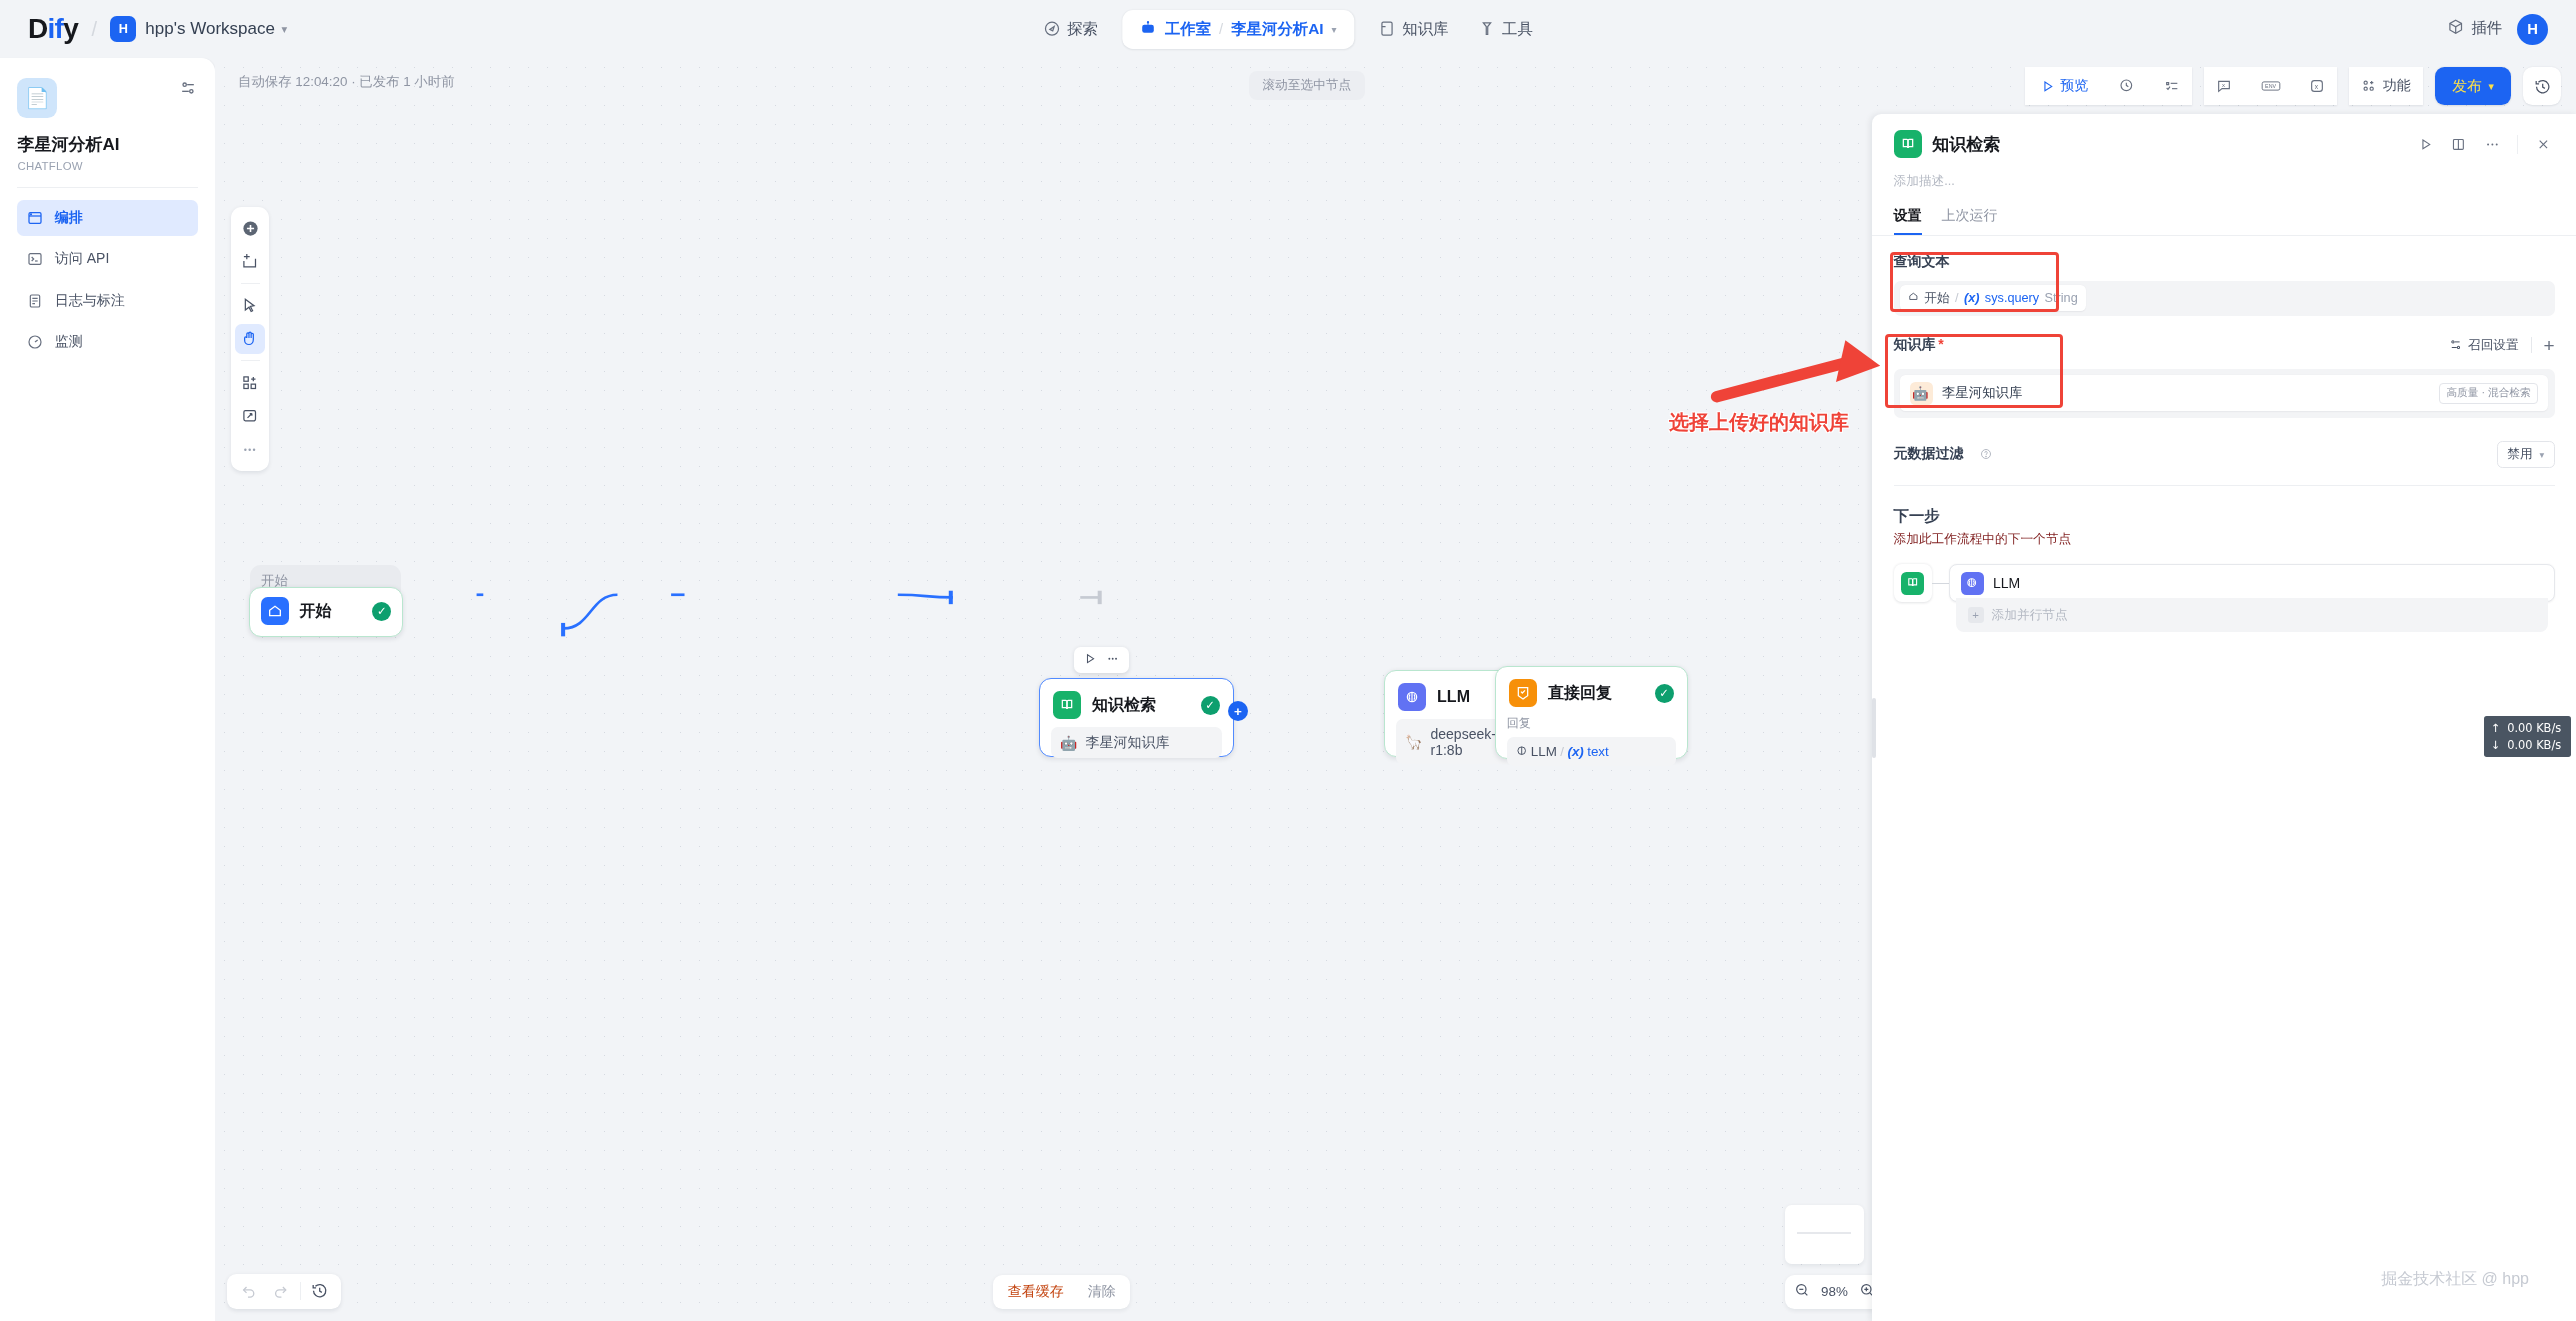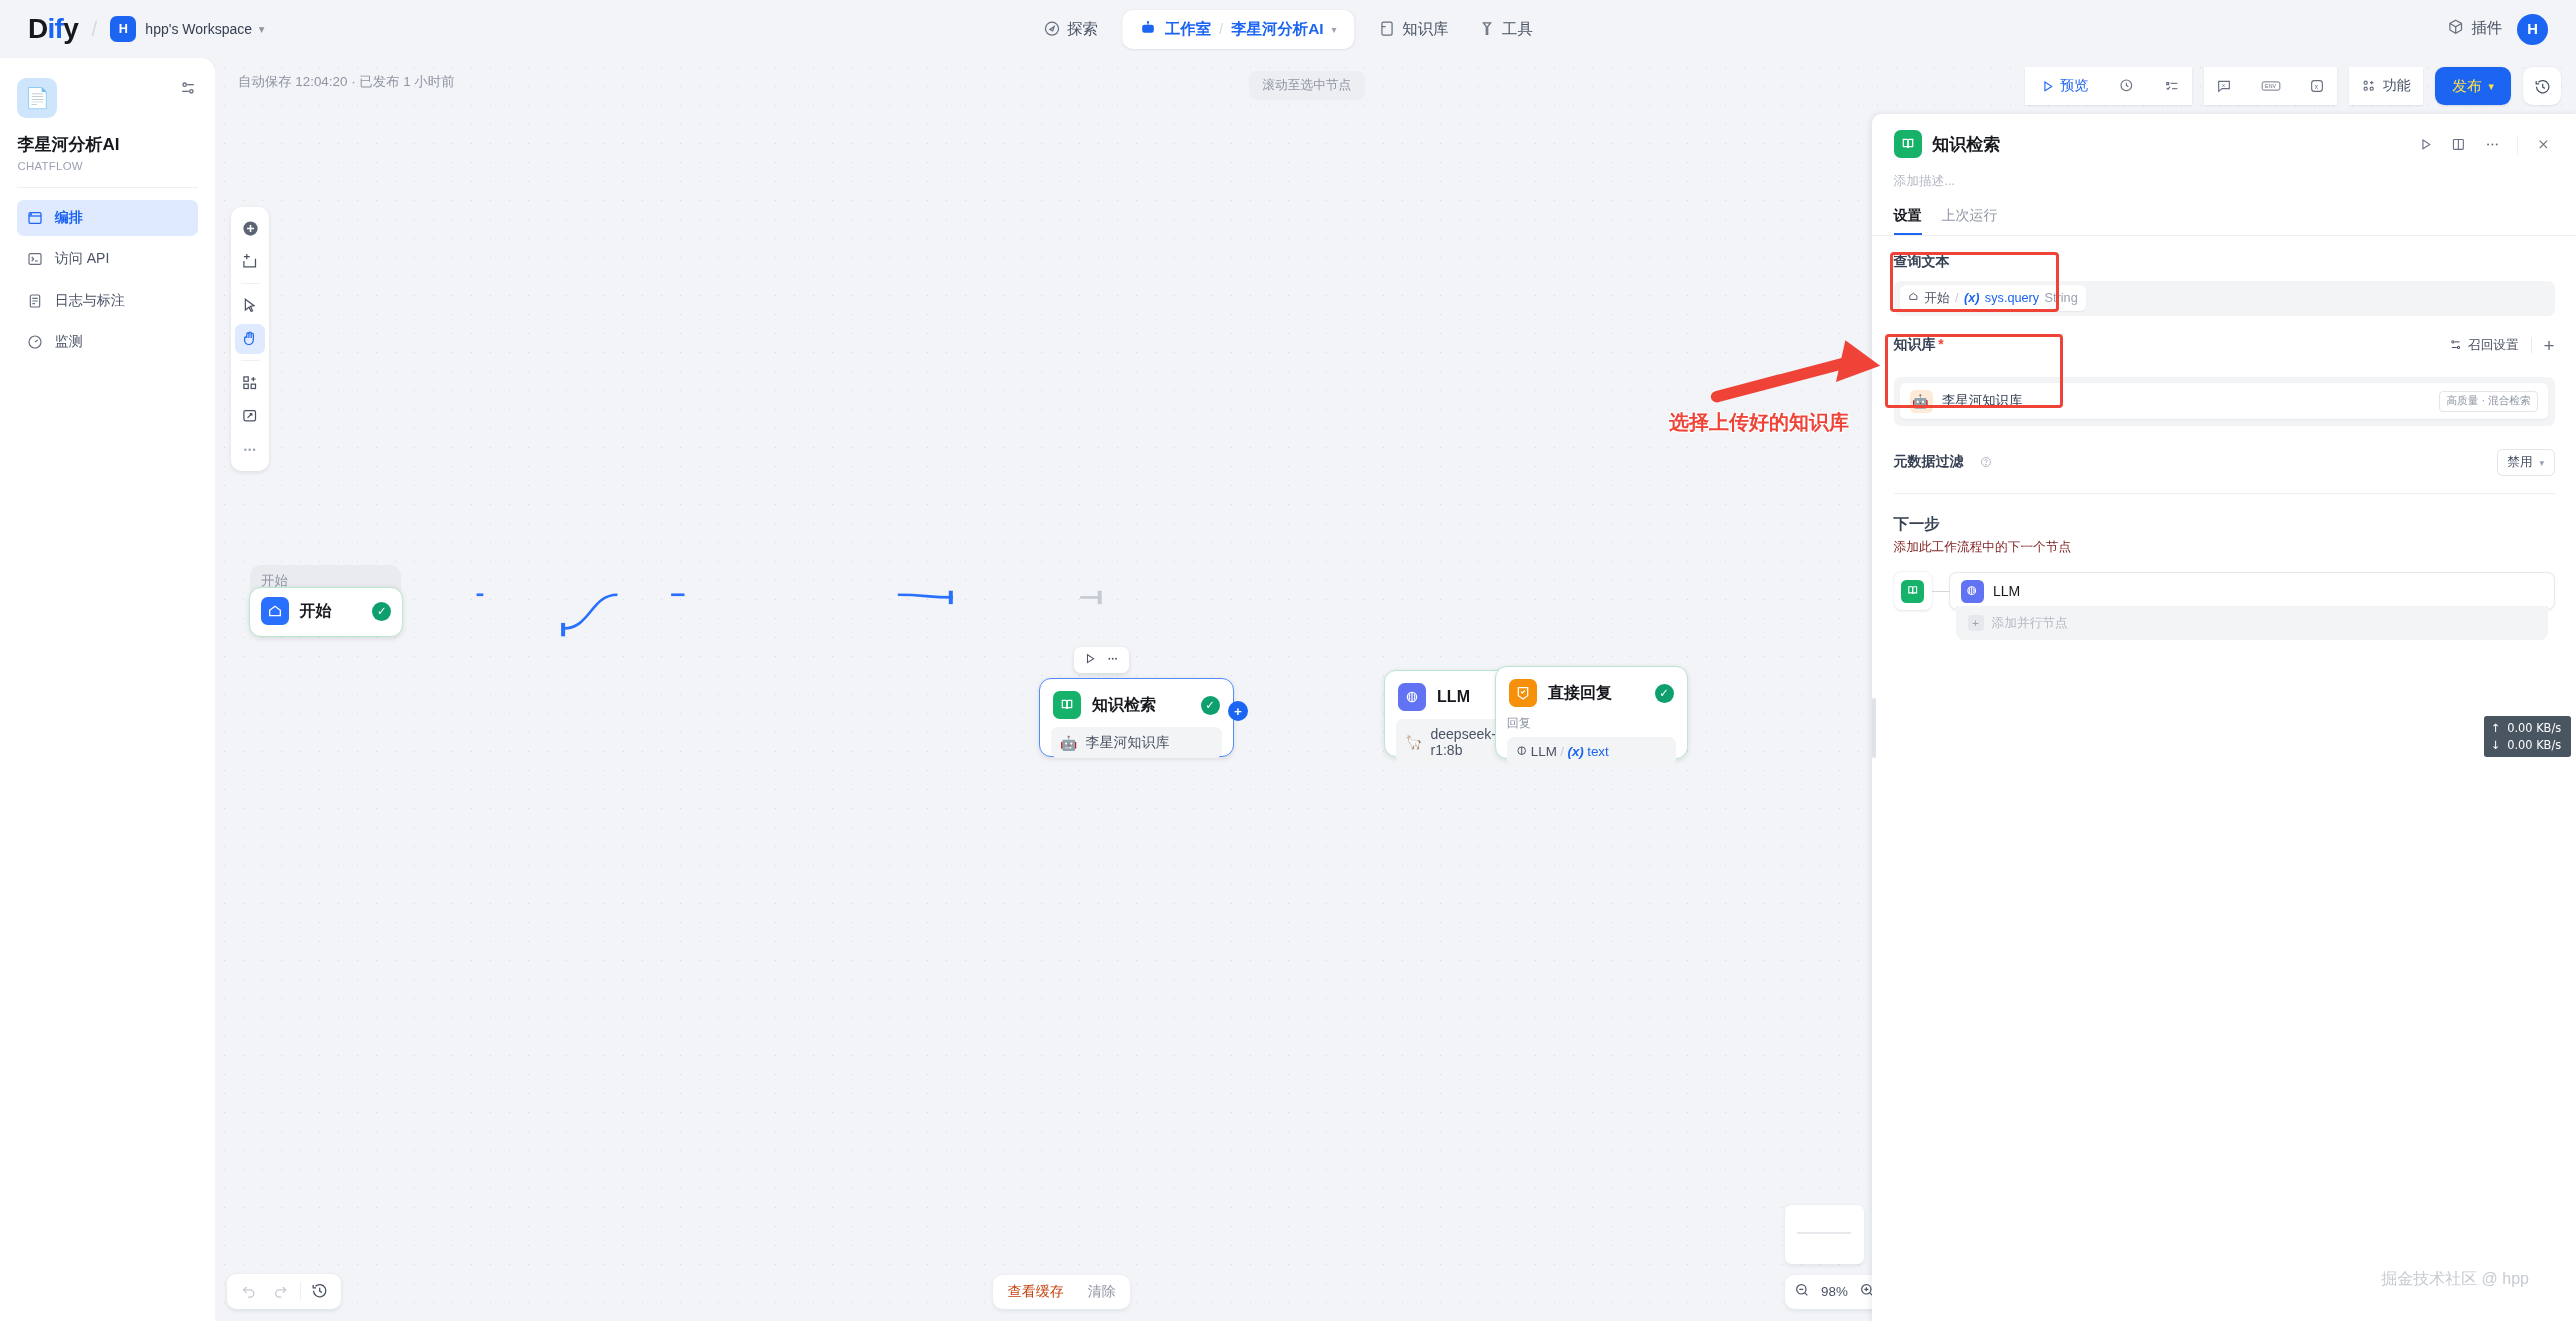--- a/index.html
+++ b/index.html
@@ -17,21 +17,21 @@
     background: #f2f4f7; display: flex; align-items: center;
   }
   .brand { display: flex; align-items: center; margin-left: 28px; }
   .dify-logo { font-size: 28px; font-weight: 700; letter-spacing: -0.7px; color: #16181d; }
   .dify-logo .mid { color: #1c64f2; }
   .slash { color: #d4d8de; font-size: 20px; margin: 0 13.4px; font-weight: 300;}
   .ws-avatar {
     width: 25.5px; height: 25.5px; border-radius: 6.7px; background: #1c64f2;
     color:#fff; font-size:12.7px; font-weight:600; display:flex; align-items:center; justify-content:center;
   }
-  .ws-name { font-size: 14px; color: #354052; margin-left: 9.4px; }
+  .ws-name { font-size: 17px; color: #354052; margin-left: 9.4px; }
   .chev { font-size: 11.4px; color: #8f95a3; margin-left: 6.7px; }
 
   .nav-center {
     position: absolute; left: 50%; transform: translateX(-50%);
     display: flex; align-items: center; gap: 0px; height: 40px;
   }
   .nav-item {
     display: flex; align-items: center; gap: 6.7px;
     padding: 0 14.8px; height: 35px; font-size: 15.4px; color: #495264;
     border-radius: 9.4px;
@@ -202,21 +202,21 @@
   .var-chip {
     background:#fff; border-radius:5.4px; padding:4.7px 8px; display:flex; align-items:center; gap:5.4px;
     font-size:12.7px; margin-left:4px; box-shadow:0 0.7px 1.3px rgba(16,24,40,.06);
   }
   .var-node { color:#495264; }
   .var-sl { color:#c6cad2; }
   .var-x { color:#1c64f2; font-style:italic; font-weight:700;}
   .var-name { color:#1c64f2; }
   .var-type { color:#9aa2b1; }
 
-  .kb-head { display:flex; align-items:center; justify-content:space-between; margin-bottom:22px;}
+  .kb-head { display:flex; align-items:center; justify-content:space-between; margin-bottom:14px;}
   .kb-actions { display:flex; align-items:center; gap:12px; color:#495264; font-size:12.7px;}
   .kb-list { background:#f3f4f6; border-radius:6.7px; padding:6.7px; }
   .kb-row { background:#fff; border-radius:5.4px; height:36px; display:flex; align-items:center; padding: 0 9.4px; box-shadow:0 0.7px 1.3px rgba(16,24,40,.05);}
   .kb-avatar { width:23px;height:23px;border-radius:5.4px;background:#fdebd8;display:flex;align-items:center;justify-content:center;font-size:13.4px;}
   .kb-name { font-size:13.4px; color:#354052; margin-left:9.4px; flex:1;}
   .kb-badge { font-size:10.7px; color:#8f95a3; border:0.7px solid #e3e5ea; border-radius:4px; padding:2.7px 6.7px;}
 
   .row-between { display:flex; align-items:center; justify-content:space-between; }
   .select-box { border:0.7px solid #e3e5ea; border-radius:5.4px; height:27px; display:flex; align-items:center; gap:6.7px; padding: 0 9.4px; font-size:12.7px; color:#495264;}
   .hr { height:0.7px; background:#edeff2; margin: 17.4px 0 0 0; }

